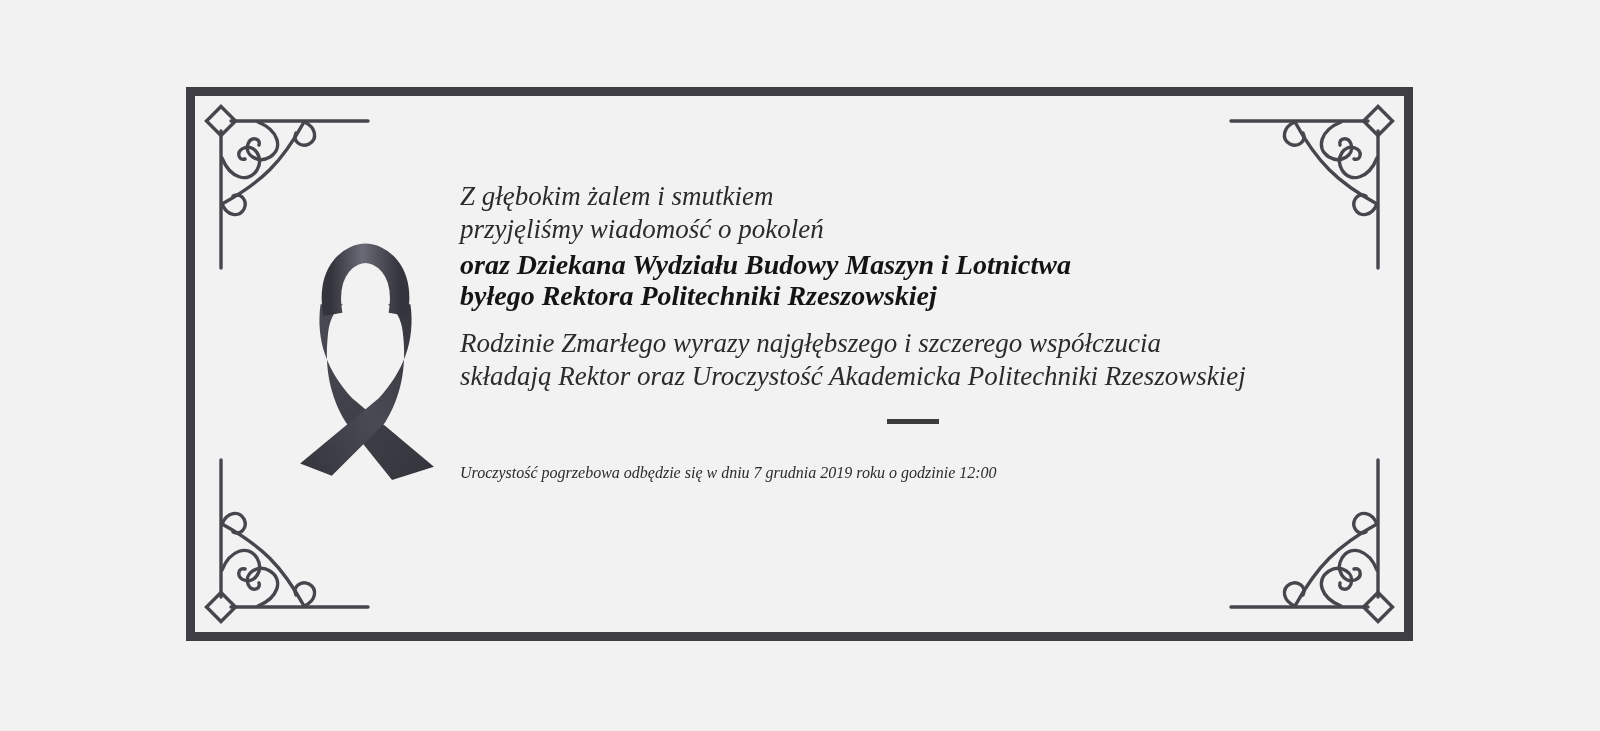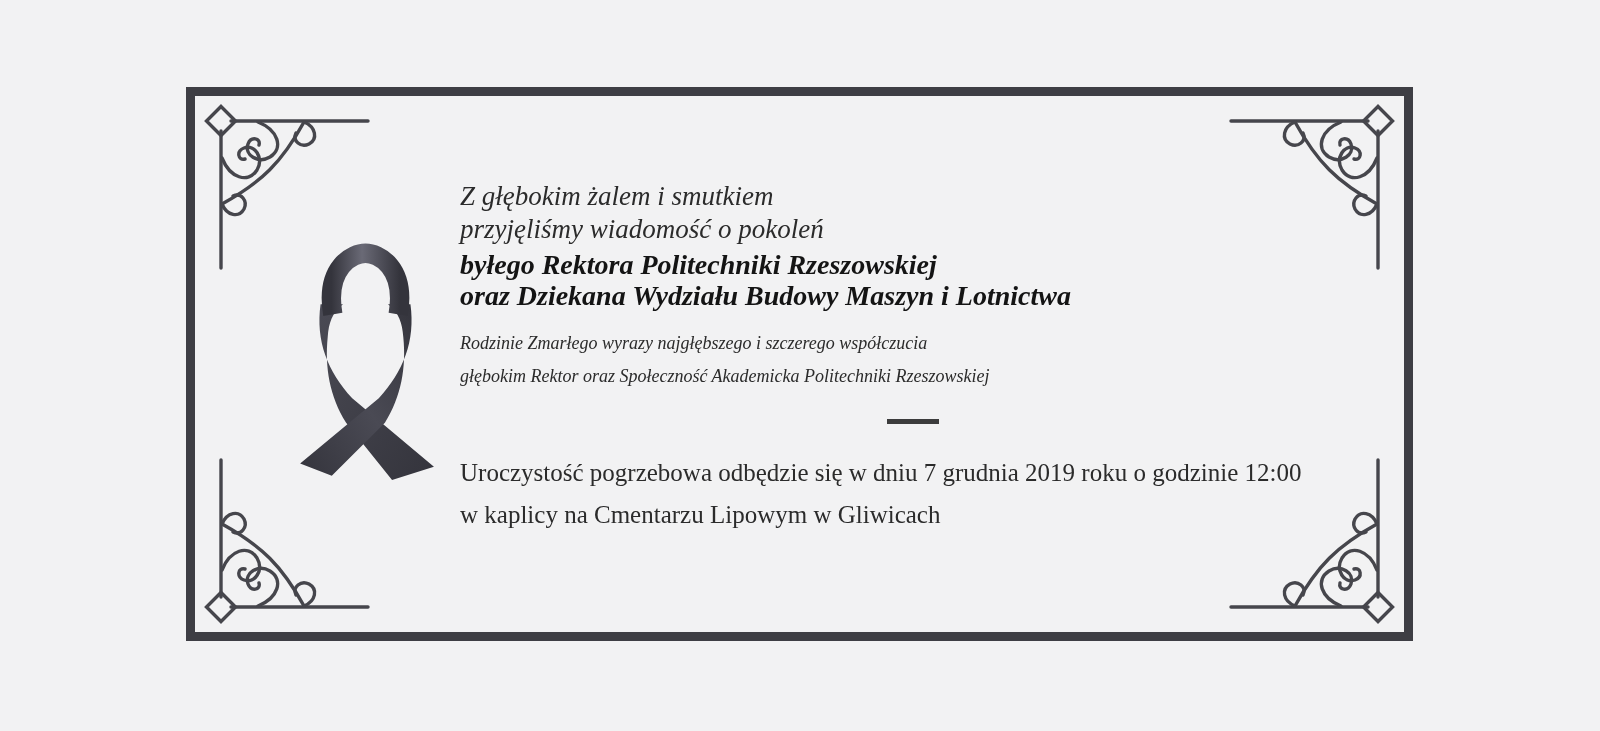--- a/index.html
+++ b/index.html
@@ -77,31 +77,32 @@
   }
   .tribute{
     margin-top:16px;
     font-style:italic;
     font-size:27px;
     line-height:33px;
   }
   .condolence{
     margin-top:16px;
     font-style:italic;
-    font-size:18px;
+    font-size:27px;
     line-height:33px;
   }
   .divider{
     width:52px;height:5px;
     background:var(--divider);
     margin:26px auto 0 auto;
   }
   .funeral{
     margin-top:28px;
-    font-size:25px;
+    font-style:italic;
+    font-size:16px;
     line-height:42px;
   }
   .hidden-defs{position:absolute;width:0;height:0;overflow:hidden;}
   .stop-rdark{stop-color:var(--ribbon-dark);}
   .stop-rmid{stop-color:var(--ribbon-mid);}
   .stop-rlight{stop-color:var(--ribbon-light);}
 </style>
 </head>
 <body>
 
@@ -169,31 +170,30 @@
 
   <div class="text-col">
 
     <div class="intro">
       <div>Z głębokim żalem i smutkiem</div>
       <div>przyjęliśmy wiadomość o pokoleń</div>
     </div>
 
 
     <div class="deceased-titles">
+      <div>oraz Dziekana Wydziału Budowy Maszyn i Lotnictwa</div>
       <div>byłego Rektora Politechniki Rzeszowskiej</div>
-      <div>oraz Dziekana Wydziału Budowy Maszyn i Lotnictwa</div>
     </div>
 
 
     <div class="condolence">
       <div>Rodzinie Zmarłego wyrazy najgłębszego i szczerego współczucia</div>
-      <div>głębokim Rektor oraz Społeczność Akademicka Politechniki Rzeszowskiej</div>
+      <div>składają Rektor oraz Uroczystość Akademicka Politechniki Rzeszowskiej</div>
     </div>
 
     <div class="divider"></div>
 
     <div class="funeral">
       <div>Uroczystość pogrzebowa odbędzie się w dniu 7 grudnia 2019 roku o godzinie 12:00</div>
-      <div>w kaplicy na Cmentarzu Lipowym w Gliwicach</div>
     </div>
 
   </div>
 </div>
 
 </body></html>

